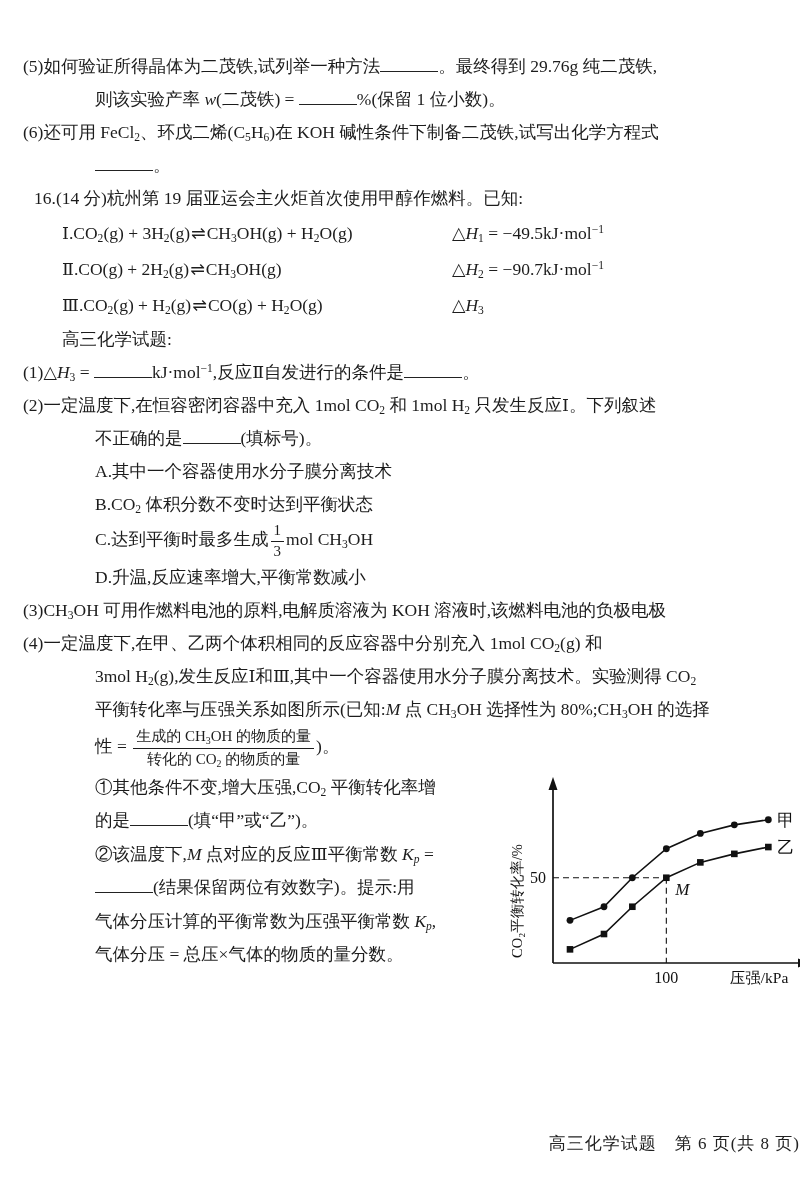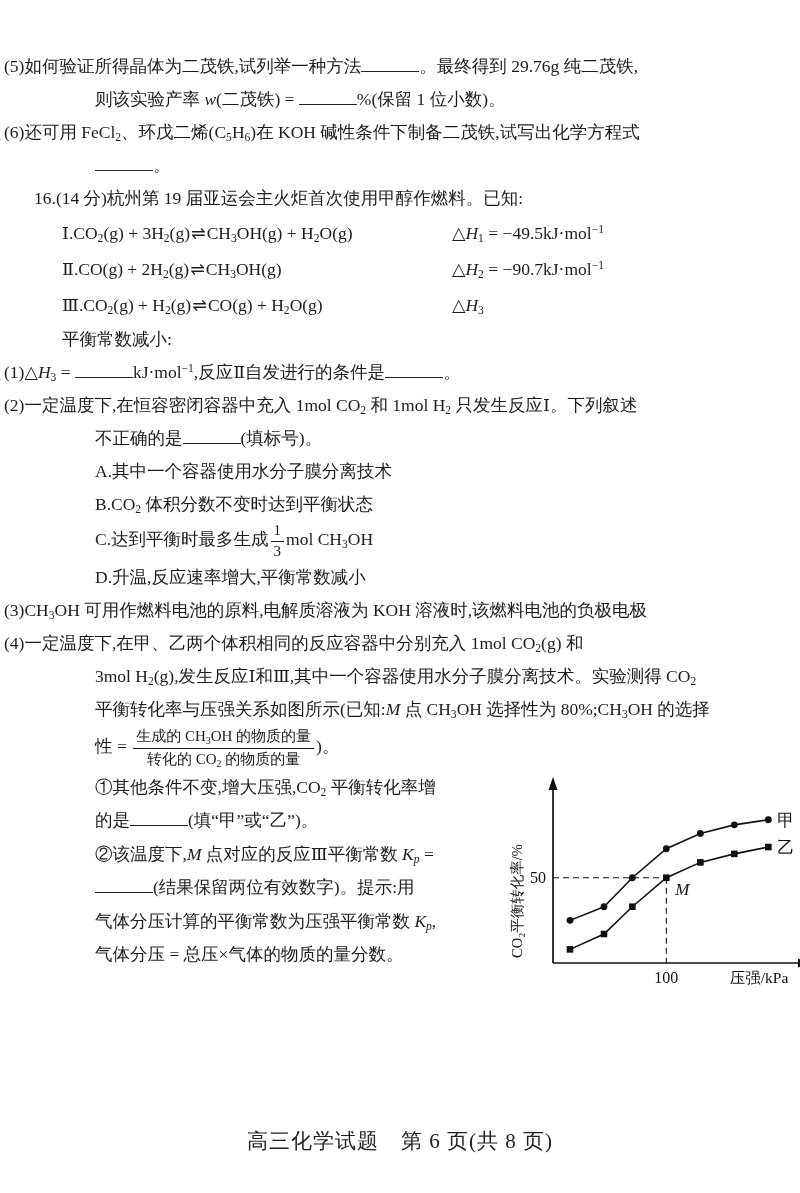--- a/index.html
+++ b/index.html
@@ -9,21 +9,21 @@
     background:#ffffff;
     box-sizing:border-box;
     padding-top:50px;
     font-family:"Liberation Serif","DejaVu Serif",serif;
     color:#1c1c1c;
     font-size:17.5px;
     overflow:hidden;
   }
   .page p{margin:0;line-height:33px;white-space:nowrap;}
   
-  .hang{padding-left:39px;text-indent:-35px;}
+  .hang{padding-left:58px;text-indent:-35px;}
   .cont{padding-left:95px;}
   .q16head{padding-left:62px;text-indent:-28px;line-height:35px;margin-top:3px;}
   .eq{display:flex;padding-left:62px;line-height:36px;}
   .eq .lhs{width:390px;flex-shrink:0;}
   .prompt{padding-left:62px;line-height:36px;}
   .opt{padding-left:95px;}
   .blank{display:inline-block;width:58px;border-bottom:1.3px solid #222;height:1.05em;vertical-align:baseline;}
   sub,sup{font-size:66%;line-height:0;}
   sub{vertical-align:-0.3em;}
   sup{vertical-align:0.55em;}
@@ -33,21 +33,21 @@
   .frac .bot{padding:0 3px;}
   .frac.big{font-size:15px;line-height:1.45;}
   .tallline{line-height:40px;margin:5px 0 4px 0;}
   .sec4{display:flex;padding-left:95px;align-items:flex-start;gap:20px;}
   .sec4 .txtcol{width:392px;flex-shrink:0;}
   .sec4 .txtcol p{line-height:33.5px;}
   .sec4 .chartcol{width:310px;padding-top:4px;}
   svg{font-family:"Liberation Serif","DejaVu Serif",serif;}
   .footer{
     position:absolute;left:0;bottom:38px;width:100%;
-    text-align:center;font-size:21px;letter-spacing:1px;color:#222;
+    text-align:right;font-size:17px;letter-spacing:1px;color:#222;
   }
 </style>
 </head>
 <body>
 
 <div class="page">
 
   <p class="hang">(5)如何验证所得晶体为二茂铁,试列举一种方法<span class="blank"></span>。最终得到 29.76g 纯二茂铁,</p>
   <p class="cont">则该实验产率 <i>w</i>(二茂铁) = <span class="blank"></span>%(保留 1 位小数)。</p>
   <p class="hang">(6)还可用 FeCl<sub>2</sub>、环戊二烯(C<sub>5</sub>H<sub>6</sub>)在 KOH 碱性条件下制备二茂铁,试写出化学方程式</p>
@@ -61,21 +61,21 @@
   </div>
   <div class="eq">
     <span class="lhs">Ⅱ.CO(g) + 2H<sub>2</sub>(g)<span class="eqarr">⇌</span>CH<sub>3</sub>OH(g)</span>
     <span class="rhs">△<i>H</i><sub>2</sub> = −90.7kJ·mol<sup>−1</sup></span>
   </div>
   <div class="eq">
     <span class="lhs">Ⅲ.CO<sub>2</sub>(g) + H<sub>2</sub>(g)<span class="eqarr">⇌</span>CO(g) + H<sub>2</sub>O(g)</span>
     <span class="rhs">△<i>H</i><sub>3</sub></span>
   </div>
 
-  <p class="prompt">平衡常数减小:</p>
+  <p class="prompt">高三化学试题:</p>
 
   <p class="hang">(1)△<i>H</i><sub>3</sub> = <span class="blank"></span>kJ·mol<sup>−1</sup>,反应Ⅱ自发进行的条件是<span class="blank"></span>。</p>
 
   <p class="hang">(2)一定温度下,在恒容密闭容器中充入 1mol CO<sub>2</sub> 和 1mol H<sub>2</sub> 只发生反应Ⅰ。下列叙述</p>
   <p class="cont">不正确的是<span class="blank"></span>(填标号)。</p>
   <p class="opt">A.其中一个容器使用水分子膜分离技术</p>
   <p class="opt">B.CO<sub>2</sub> 体积分数不变时达到平衡状态</p>
   <p class="opt tallline">C.达到平衡时最多生成<span class="frac">
         <span class="top">1</span>
         <span class="bot">3</span>

